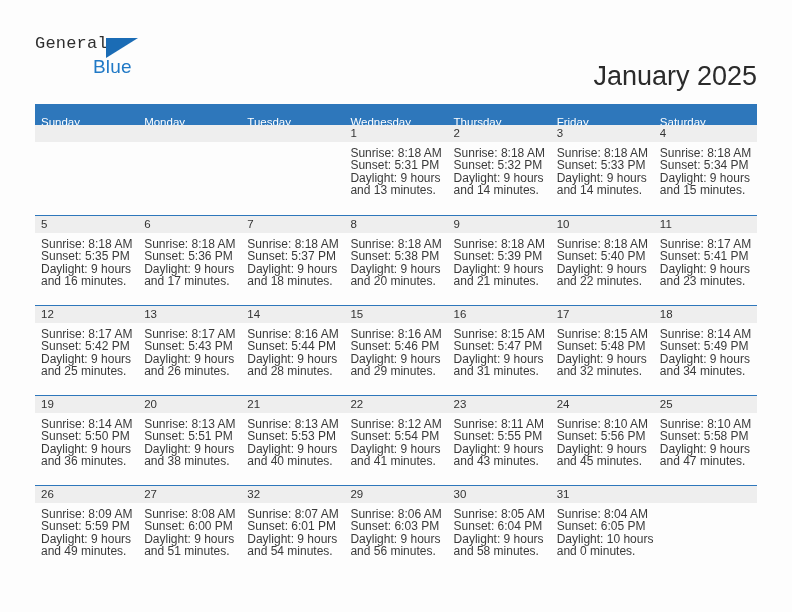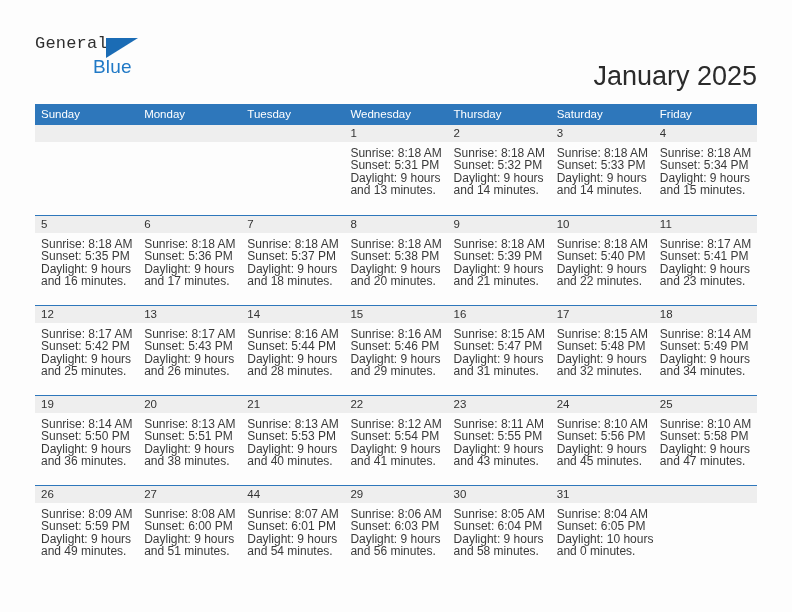--- a/index.html
+++ b/index.html
@@ -101,20 +101,21 @@
   }
   .weekday {
     flex: 1 1 0;
     color: #ffffff;
     font-size: 11.5px;
     line-height: 21px;
     padding-left: 6px;
     box-sizing: border-box;
     white-space: nowrap;
     overflow: hidden;
+    margin-top: 8px;
   }
 
   .week-row {
     display: flex;
     height: 90px;
     border-top: 1.5px solid #2e77bb;
     box-sizing: border-box;
   }
   .week-row.first {
     border-top: none;
@@ -171,22 +172,22 @@
   </div>
 
   <div class="calendar">
 
     <div class="weekday-row">
       <div class="weekday">Sunday</div>
       <div class="weekday">Monday</div>
       <div class="weekday">Tuesday</div>
       <div class="weekday">Wednesday</div>
       <div class="weekday">Thursday</div>
+      <div class="weekday">Friday</div>
       <div class="weekday">Saturday</div>
-      <div class="weekday">Friday</div>
     </div>
 
     <div id="weeks-container">
         <div class="week-row first">
           <div class="day-cell empty">
             <div class="day-number"></div>
           </div>
           <div class="day-cell empty">
             <div class="day-number"></div>
           </div>
@@ -438,21 +439,21 @@
           <div class="day-cell">
             <div class="day-number">27</div>
             <div class="day-info">
               <div>Sunrise: 8:08 AM</div>
               <div>Sunset: 6:00 PM</div>
               <div>Daylight: 9 hours</div>
               <div>and 51 minutes.</div>
             </div>
           </div>
           <div class="day-cell">
-            <div class="day-number">44</div>
+            <div class="day-number">32</div>
             <div class="day-info">
               <div>Sunrise: 8:07 AM</div>
               <div>Sunset: 6:01 PM</div>
               <div>Daylight: 9 hours</div>
               <div>and 54 minutes.</div>
             </div>
           </div>
           <div class="day-cell">
             <div class="day-number">29</div>
             <div class="day-info">

